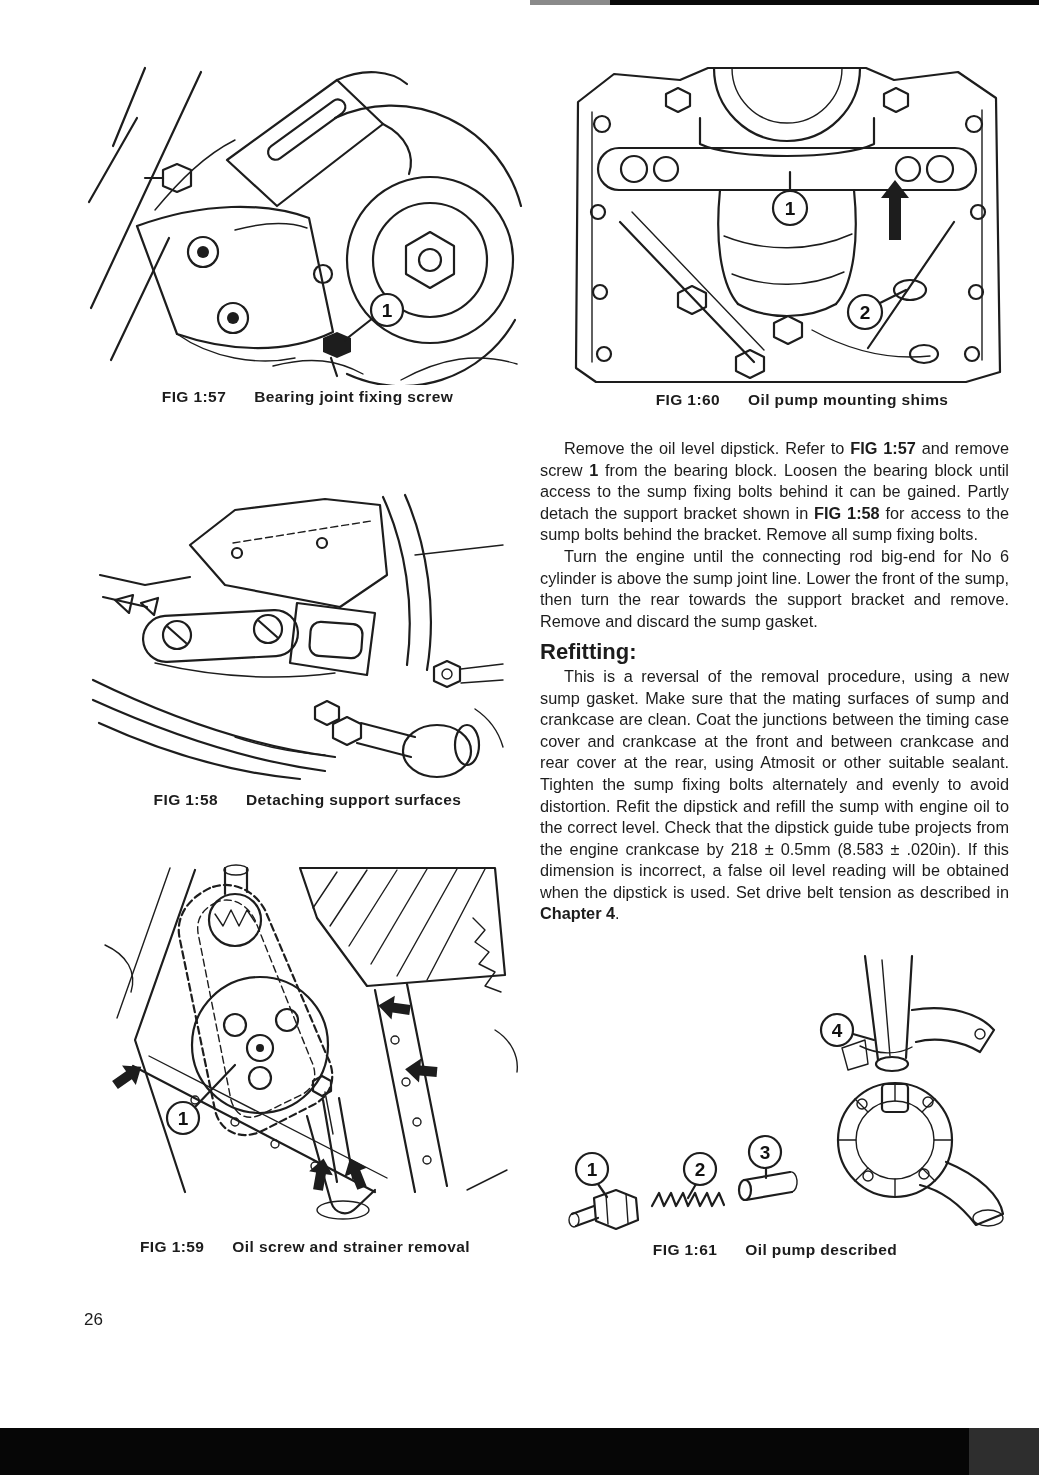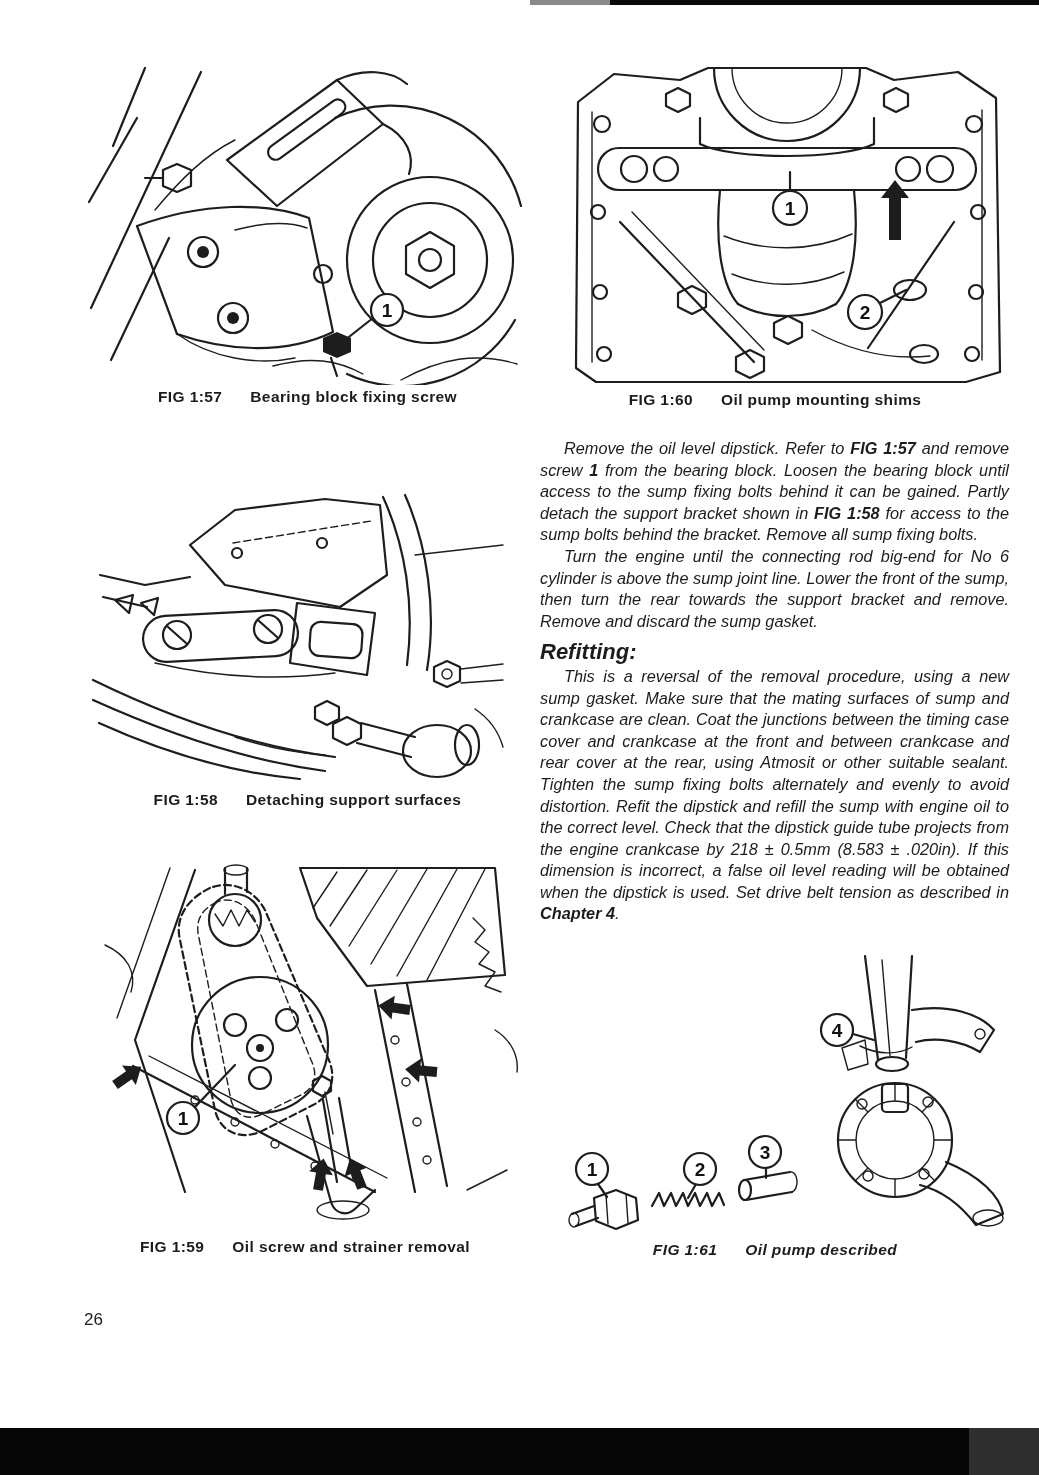--- a/index.html
+++ b/index.html
@@ -22,21 +22,21 @@
   .co{font-family:"Liberation Sans",sans-serif; font-size:19px; font-weight:bold; fill:#111; text-anchor:middle;}
 
   .caption{
     position:absolute; display:flex; justify-content:center; gap:28px;
     font-weight:bold; font-size:15.5px; letter-spacing:0.4px; white-space:nowrap;
   }
   .bodycol{
     position:absolute; left:540px; top:438px; width:469px;
     font-size:16.3px; line-height:21.6px; text-align:justify;
   }
-  .bodycol p{margin:0; text-indent:24px;font-style:italic;}
+  .bodycol p{margin:0; text-indent:24px;}
   .bodycol .heading{font-weight:bold; text-indent:0; margin:9px 0 3px 0; font-size:22px;}
   .b{font-weight:bold;}
   .pagenum{position:absolute; left:84px; top:1310px; font-size:17px;}
 </style>
 </head>
 <body>
 
 <div class="page">
 
   <div class="scanbar-top"></div>
@@ -339,35 +339,35 @@
     </g>
     <g>
       <line class="ln" x1="293" y1="82" x2="314" y2="88"></line>
       <circle class="ln cw" cx="277" cy="78" r="16"></circle>
       <text class="co" x="277" y="85">4</text>
     </g>
   </svg>
 
   <div class="caption" style="left:85px; top:388px; width:445px;">
     <span>FIG 1:57</span>
-    <span>Bearing block fixing screw</span>
-  </div>
-  <div class="caption" style="left:545px; top:391px; width:460px;">
+    <span>Bearing joint fixing screw</span>
+  </div>
+  <div class="caption" style="left:572px; top:391px; width:460px;">
     <span>FIG 1:60</span>
     <span>Oil pump mounting shims</span>
   </div>
   <div class="caption" style="left:85px; top:791px; width:445px;">
     <span>FIG 1:58</span>
     <span>Detaching support surfaces</span>
   </div>
   <div class="caption" style="left:75px; top:1238px; width:460px;">
     <span>FIG 1:59</span>
     <span>Oil screw and strainer removal</span>
   </div>
-  <div class="caption" style="left:545px; top:1241px; width:460px;font-style:italic;">
+  <div class="caption" style="left:545px; top:1241px; width:460px;">
     <span>FIG 1:61</span>
     <span>Oil pump described</span>
   </div>
 
   <div class="bodycol">
     <p><span>Remove the oil level dipstick. Refer to </span><span class="b">FIG 1:57</span><span> and remove screw </span><span class="b">1</span><span> from the bearing block. Loosen the bearing block until access to the sump fixing bolts behind it can be gained. Partly detach the support bracket shown in </span><span class="b">FIG 1:58</span><span> for access to the sump bolts behind the bracket. Remove all sump fixing bolts.</span></p>
     <p>Turn the engine until the connecting rod big-end for No 6 cylinder is above the sump joint line. Lower the front of the sump, then turn the rear towards the support bracket and remove. Remove and discard the sump gasket.</p>
     <p class="heading">Refitting:</p>
     <p><span>This is a reversal of the removal procedure, using a new sump gasket. Make sure that the mating surfaces of sump and crankcase are clean. Coat the junctions between the timing case cover and crankcase at the front and between crankcase and rear cover at the rear, using Atmosit or other suitable sealant. Tighten the sump fixing bolts alternately and evenly to avoid distortion. Refit the dipstick and refill the sump with engine oil to the correct level. Check that the dipstick guide tube projects from the engine crankcase by 218 ± 0.5mm (8.583 ± .020in). If this dimension is incorrect, a false oil level reading will be obtained when the dipstick is used. Set drive belt tension as described in </span><span class="b">Chapter 4</span><span>.</span></p>
   </div>

